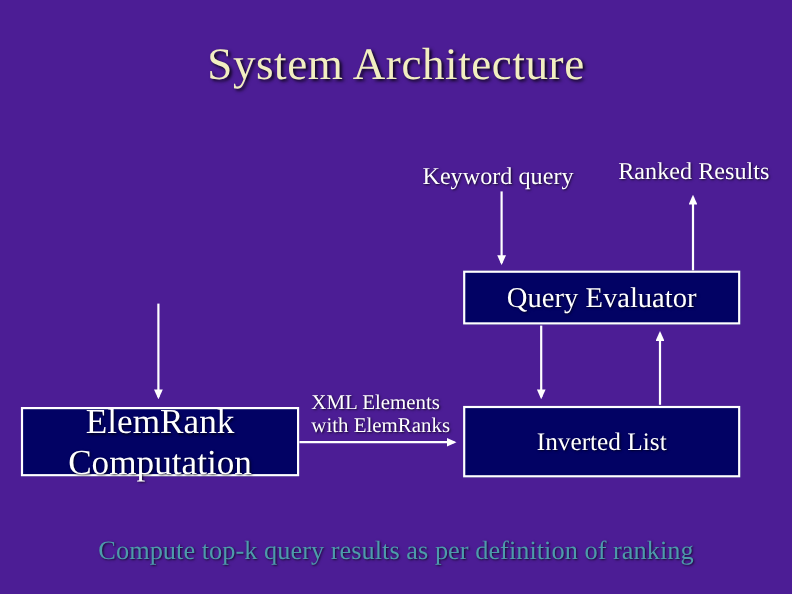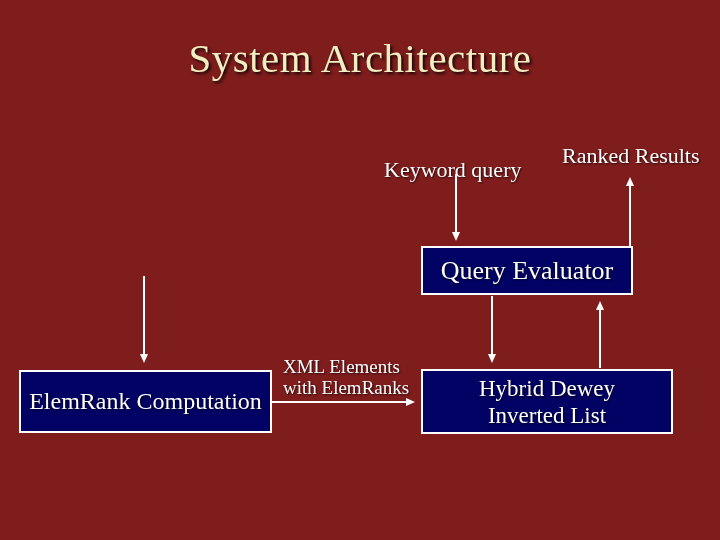--- a/index.html
+++ b/index.html
@@ -9,59 +9,59 @@
   body {
     width: 720px;
     height: 540px;
     overflow: hidden;
     font-family: "Liberation Serif", "DejaVu Serif", serif;
   }
   .slide {
     position: relative;
     width: 720px;
     height: 540px;
-    background: #7f1d1d;
+    background: #4c1d95;
   }
   .slide-title {
     position: absolute;
     top: 34px;
     left: 0;
     width: 720px;
     text-align: center;
     font-size: 41px;
     color: #f2eec1;
     text-shadow: 2px 2px 3px rgba(0,0,0,0.85);
     letter-spacing: 0.5px;
   }
   .lbl {
     position: absolute;
     color: #ffffff;
     text-shadow: 1px 1px 2px rgba(0,0,0,0.7);
     white-space: nowrap;
   }
-  .lbl-keyword   { left: 384px; top: 157px; font-size: 22px; }
+  .lbl-keyword   { left: 384px; top: 147px; font-size: 22px; }
   .lbl-ranked    { left: 562px; top: 143px; font-size: 22px; }
   .lbl-docs      { left: 49px;  top: 241px; font-size: 22px; }
   .lbl-dataacc   { left: 497px; top: 316px; font-size: 20px; }
   .lbl-xmlelem   { left: 283px; top: 356px; font-size: 19px; line-height: 21px; white-space: normal; }
   .box {
     position: absolute;
     border: 2px solid #ffffff;
     background: #020264;
     color: #ffffff;
     display: flex;
     flex-direction: column;
     align-items: center;
     justify-content: center;
     text-align: center;
     text-shadow: 1px 1px 2px rgba(0,0,0,0.7);
     box-sizing: border-box;
   }
-  .box-evaluator { left: 421px; top: 246px; width: 212px; height: 49px; font-size: 26px; }
-  .box-elemrank  { left: 19px;  top: 370px; width: 253px; height: 63px; font-size: 24px; }
+  .box-evaluator { left: 421px; top: 246px; width: 252px; height: 49px; font-size: 26px; }
+  .box-elemrank  { left: 19px;  top: 370px; width: 253px; height: 63px; font-size: 32px; }
   .box-hybrid    { left: 421px; top: 369px; width: 252px; height: 65px; font-size: 23px; line-height: 27px; }
   .arrow-layer {
     position: absolute;
     left: 0;
     top: 0;
     width: 720px;
     height: 540px;
     pointer-events: none;
   }
   .footer-note {
@@ -105,18 +105,18 @@
 
   <div class="box box-evaluator">
     <span>Query Evaluator</span>
   </div>
 
   <div class="box box-elemrank">
     <span>ElemRank Computation</span>
   </div>
 
   <div class="box box-hybrid">
-    <span>Hybrid Dewey</span>
     <span>Inverted List</span>
   </div>
 
+  <div class="footer-note">Compute top-k query results as per definition of ranking</div>
 
 </div>
 
 </body></html>

